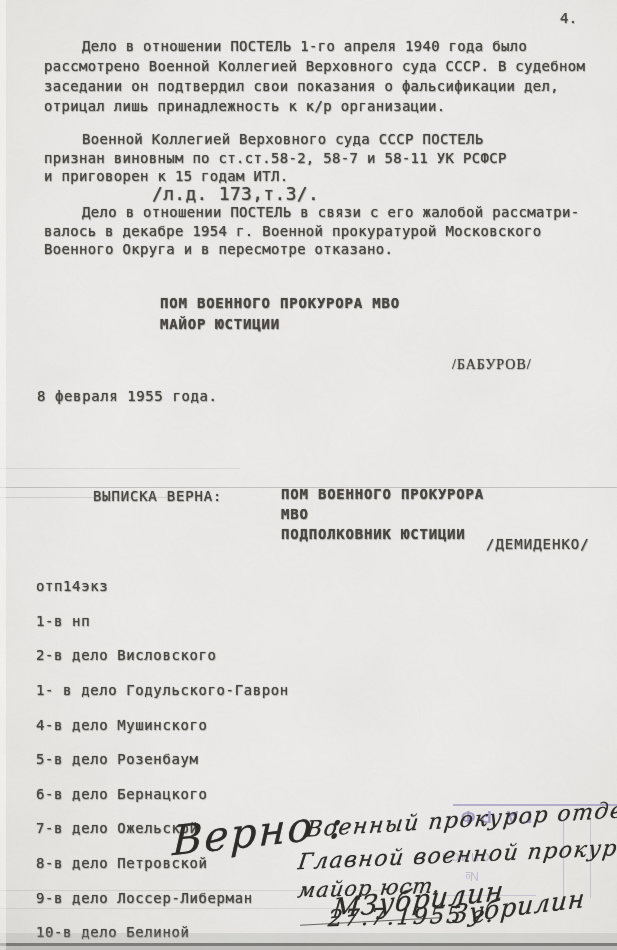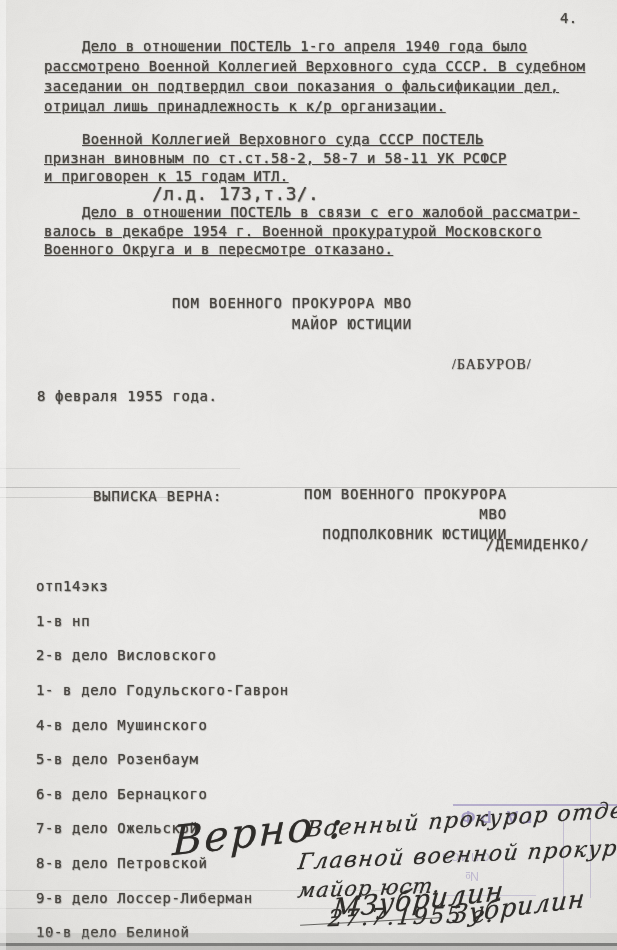--- a/index.html
+++ b/index.html
@@ -6,22 +6,22 @@
   .page{
     position:relative;width:617px;height:950px;overflow:hidden;
     background:radial-gradient(ellipse at 55% 42%, #edecea 55%, #e6e5e2 85%, #dfdedb 100%);
     font-family:"DejaVu Sans Mono", monospace;
   }
   .tw{
     position:absolute;color:#4b4843;font-size:14px;line-height:20px;
     letter-spacing:0.3px;white-space:pre-line;
     text-shadow:0 0 1px rgba(75,72,67,0.85), 0.6px 0.6px 0.8px rgba(75,72,67,0.35);
   }
-  .indent{text-indent:38px;text-decoration:underline;}
-  .center{text-align:right;}
+  .indent{text-indent:38px;}
+  .center{text-align:left;font-weight:bold;}
   .caps{letter-spacing:0.8px;}
   .list{line-height:17.3px;letter-spacing:0.6px;}
   .hw{
     position:absolute;color:#2f2d2a;font-family:"DejaVu Serif", serif;font-style:italic;
     text-shadow:0 0 0.8px rgba(47,45,42,0.7);white-space:nowrap;
   }
   .stamp-el{position:absolute;color:rgba(132,118,182,0.65);font-family:"Liberation Sans", sans-serif;
     transform:rotate(180deg);white-space:nowrap;}
   .artifact{position:absolute;}
   .noise{position:absolute;left:0;top:0;pointer-events:none;mix-blend-mode:multiply;}

